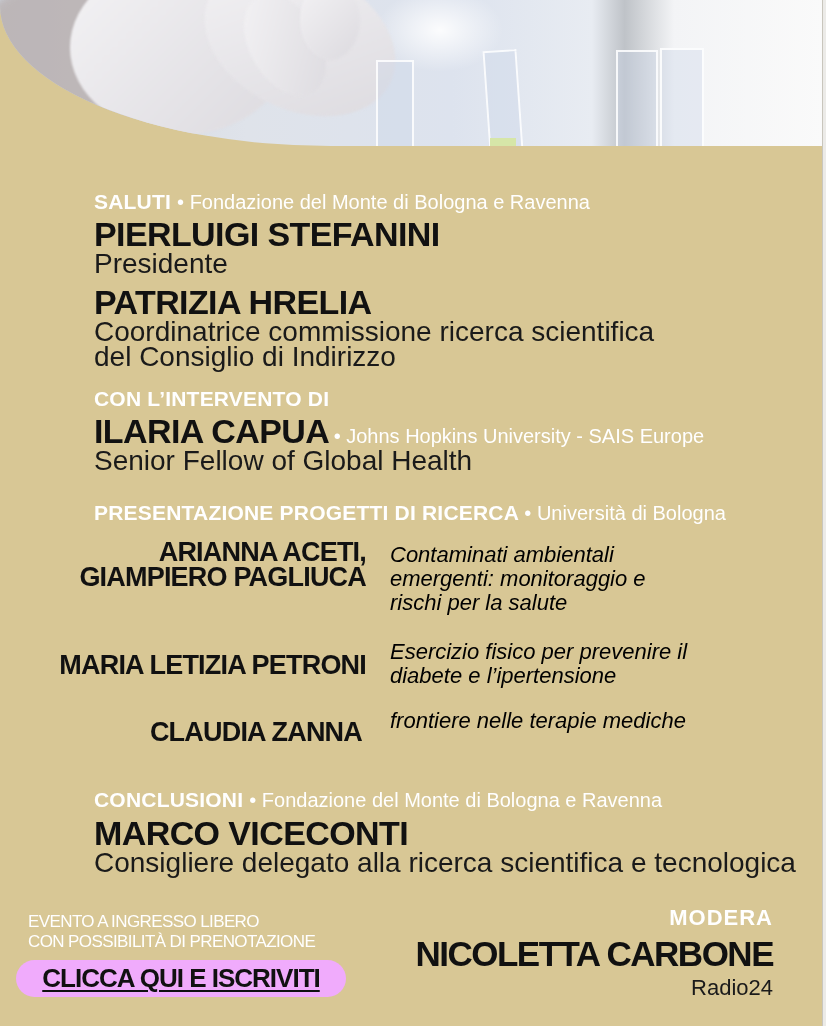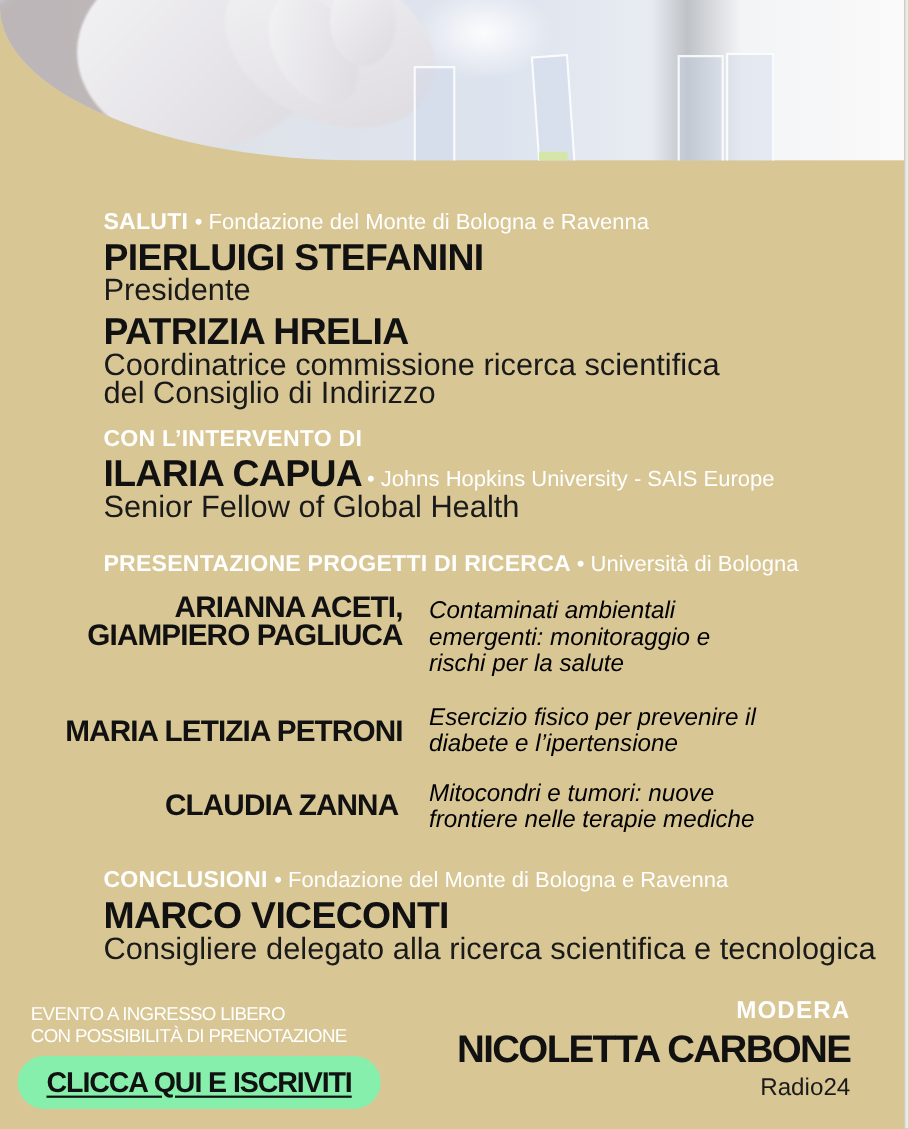--- a/index.html
+++ b/index.html
@@ -38,21 +38,21 @@
   .label .org { font-weight:normal; font-size:20px; letter-spacing:0; }
   .name { color:#111; font-weight:bold; font-size:34px; letter-spacing:-0.6px; line-height:34px; white-space:nowrap; }
   .role { color:#1a1a1a; font-size:28px; line-height:25px; white-space:nowrap; }
 
   .proj-row { position:absolute; left:0; width:822px; }
   .proj-names { position:absolute; right:456px; text-align:right; color:#111; font-weight:bold; font-size:27px; letter-spacing:-0.8px; line-height:25px; white-space:nowrap; }
   .proj-title { position:absolute; left:390px; color:#000000; font-style:italic; font-size:22px; line-height:24px; white-space:nowrap; }
 
   .free { position:absolute; left:28px; top:912px; color:#fff; font-size:17px; line-height:20px; letter-spacing:-0.6px; white-space:nowrap; }
   .cta {
-    position:absolute; left:16px; top:960px; width:330px; height:48px; background:#86efac; border-radius:27px;
+    position:absolute; left:16px; top:960px; width:330px; height:37px; background:#f0abfc; border-radius:27px;
     display:flex; align-items:center; justify-content:center; cursor:pointer;
   }
   .cta span { color:#111; font-weight:bold; font-size:26px; letter-spacing:-1px; text-decoration:underline; text-decoration-thickness:2px; text-underline-offset:3px; }
 
   .moder { position:absolute; right:49px; text-align:right; }
   .moder .lbl { color:#fff; font-weight:bold; font-size:22px; letter-spacing:1px; }
   .moder .nm { color:#111; font-weight:bold; font-size:35px; letter-spacing:-1.5px; line-height:38px; }
   .moder .org2 { color:#1a1a1a; font-size:22px; }
 </style>
 </head>
@@ -121,21 +121,20 @@
       <div>Esercizio fisico per prevenire il</div>
       <div>diabete e l’ipertensione</div>
     </div>
   </div>
 
   <div class="proj-row" style="top:708px;">
     <div class="proj-names" style="top:12px; right:460px;">
       <div>CLAUDIA ZANNA</div>
     </div>
     <div class="proj-title" style="top:1px;">
-      <div>Mitocondri e tumori: nuove</div>
       <div>frontiere nelle terapie mediche</div>
     </div>
   </div>
 
   <div class="section" style="top:788px;">
     <div class="label">
       <span>CONCLUSIONI</span>
       <span class="org">• Fondazione del Monte di Bologna e Ravenna</span>
     </div>
     <div class="name" style="margin-top:4px;">MARCO VICECONTI</div>

